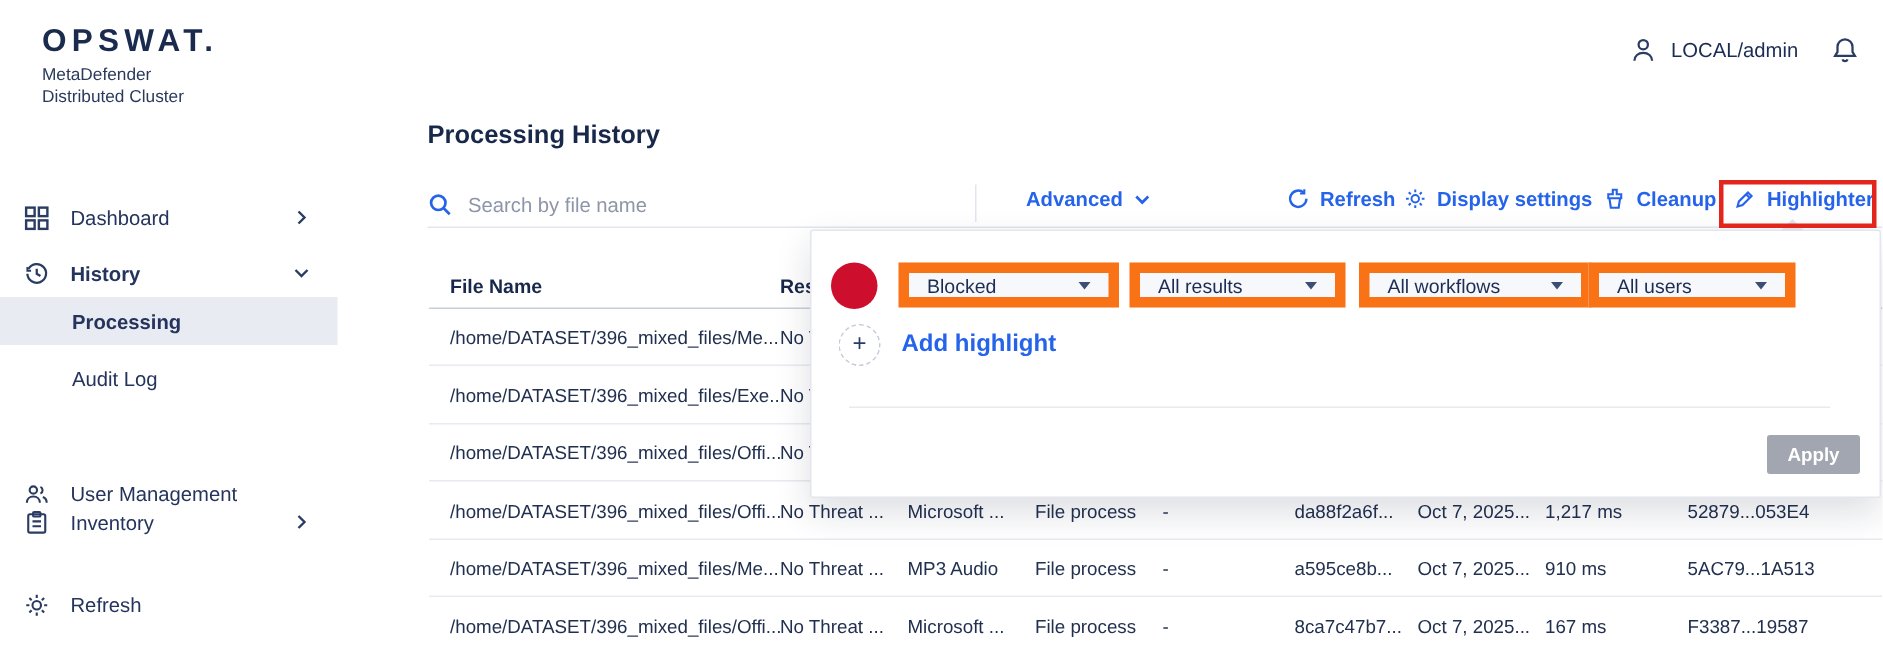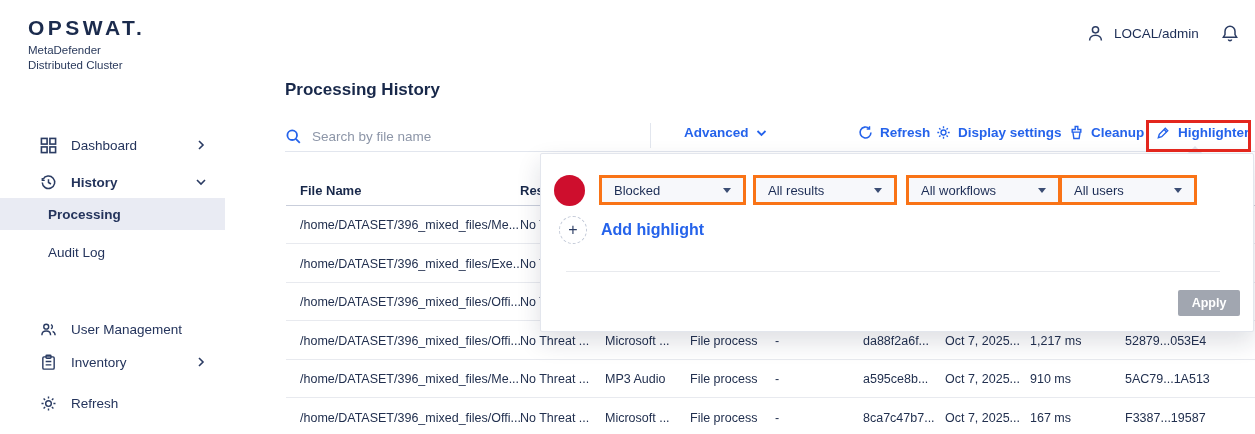--- a/index.html
+++ b/index.html
@@ -12,21 +12,21 @@
   .logo-word { font-size:21px; font-weight:600; letter-spacing:3.5px; color:#1b2b4d; }
   .logo-sub { font-size:11.5px; color:#2a3a5c; line-height:1.3; margin-top:3px; }
 
   
   .user-chip { position:absolute; left:1086px; top:24px; display:flex; align-items:center; gap:9px;
                font-size:13.5px; color:#1c2d55; cursor:pointer; }
   .bell { position:absolute; left:1221px; top:24px; cursor:pointer; }
 
   
   .nav-item { position:absolute; left:0; width:225px; height:32px; display:flex; align-items:center;
-              padding-left:40px; font-size:13.5px; color:#24345c; cursor:pointer; }
+              padding-left:16px; font-size:13.5px; color:#24345c; cursor:pointer; }
   .nav-item .nv-icon { width:18px; height:18px; margin-right:13px; flex:0 0 auto; display:flex; align-items:center; }
   .nav-item .chev { position:absolute; left:196px; }
   .nav-item.bold { font-weight:700;align-items:center; }
   .nav-sub { padding-left:48px; }
   .nav-sub.active { background:#e9ebf3; font-weight:700; }
 
   
   .page-title { position:absolute; left:285px; top:80px; font-size:17px; font-weight:700; color:#18284a; }
 
   .toolbar-divider { position:absolute; left:285px; top:151px; width:970px; height:1px; background:#e2e6ee; }
@@ -58,21 +58,21 @@
   .c-file { left:300px; } .c-res { left:520px; } .c-type { left:605px; } .c-wf { left:690px; }
   .c-dash { left:775px; } .c-hash { left:863px; } .c-date { left:945px; } .c-dur { left:1030px; } .c-id { left:1125px; }
 
   
   .popup { position:absolute; left:540px; top:153px; width:714px; height:179px; background:#fff;
            border:1px solid #e3e6ed; border-radius:2px; box-shadow:0 10px 24px rgba(20,30,60,.14); z-index:50; }
   .popup .notch { position:absolute; left:646px; top:-8px; width:0; height:0;
                   border-left:8px solid transparent; border-right:8px solid transparent;
                   border-bottom:8px solid #dfe2ea; }
   .swatch { position:absolute; left:13px; top:21px; width:31px; height:31px; border-radius:50%; cursor:pointer; }
-  .dd { position:absolute; top:21px; height:30px; background:#f7f8fb; border:3px solid #f97316;
+  .dd { position:absolute; top:21px; height:30px; background:#f7f8fb; border:7px solid #f97316;
         display:flex; align-items:center; justify-content:space-between; padding:0 12px;
         font-size:13px; color:#1c2d55; cursor:pointer; }
   .dd .caret { width:0; height:0; border-left:4.5px solid transparent; border-right:4.5px solid transparent;
                border-top:5.5px solid #3c4e74; }
   .dd1 { left:58px;  width:147px; }
   .dd2 { left:212px; width:144px; }
   .dd3 { left:365px; width:155px; }
   .dd4 { left:518px; width:138px; }
   .add-row { position:absolute; left:18px; top:62px; display:flex; align-items:center; gap:14px; cursor:pointer; }
   .plus-circle { width:28px; height:28px; border:1px dashed #c3cad8; border-radius:50%;
@@ -159,21 +159,21 @@
     <span class="nv-icon">
       <svg width="17" height="17" viewBox="0 0 18 18" fill="none" stroke="#2b3c63" stroke-width="1.5">
         <circle cx="6.6" cy="6" r="2.6"></circle>
           <path d="M2 15c0-2.6 2-4.4 4.6-4.4S11.2 12.4 11.2 15"></path>
         <path d="M11.6 3.8a2.5 2.5 0 0 1 0 4.6M13.3 11c1.7.6 2.7 2 2.7 4"></path>
       </svg>
     </span>
     <span>User Management</span>
   </div>
 
-  <div class="nav-item" style="top:346px">
+  <div class="nav-item" style="top:332px">
     <span class="nv-icon">
       <svg width="17" height="17" viewBox="0 0 18 18" fill="none" stroke="#2b3c63" stroke-width="1.5">
         <rect x="3" y="3" width="12" height="13" rx="1.2"></rect>
           <rect x="6.4" y="1.4" width="5.2" height="3.2" rx="0.8"></rect>
         <path d="M6 8h6M6 11.5h6"></path>
       </svg>
     </span>
     <span>Inventory</span>
     <span class="chev">
       <svg width="10" height="10" viewBox="0 0 10 10" fill="none" stroke="#2b3c63" stroke-width="1.6">

